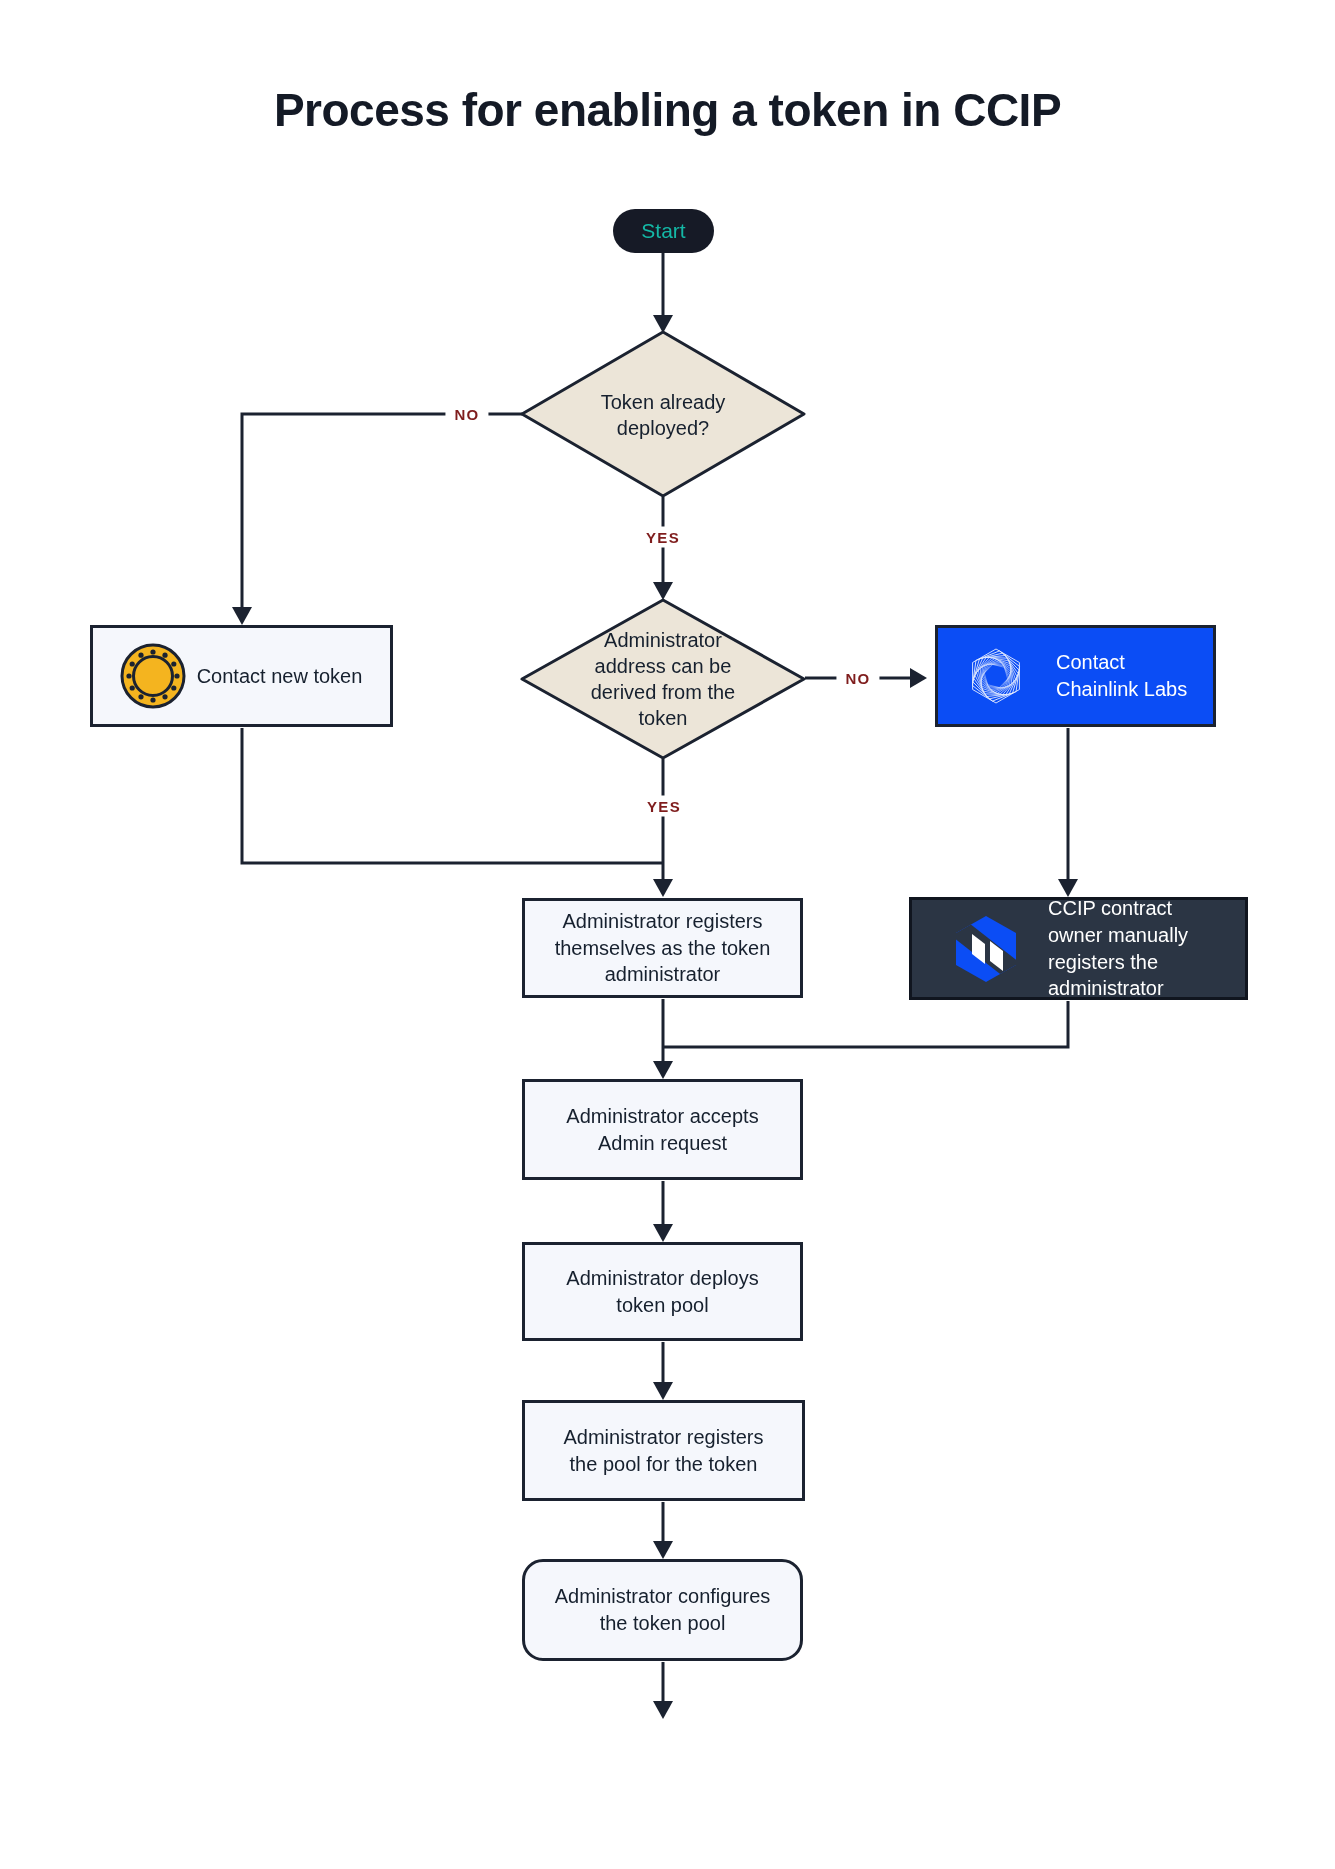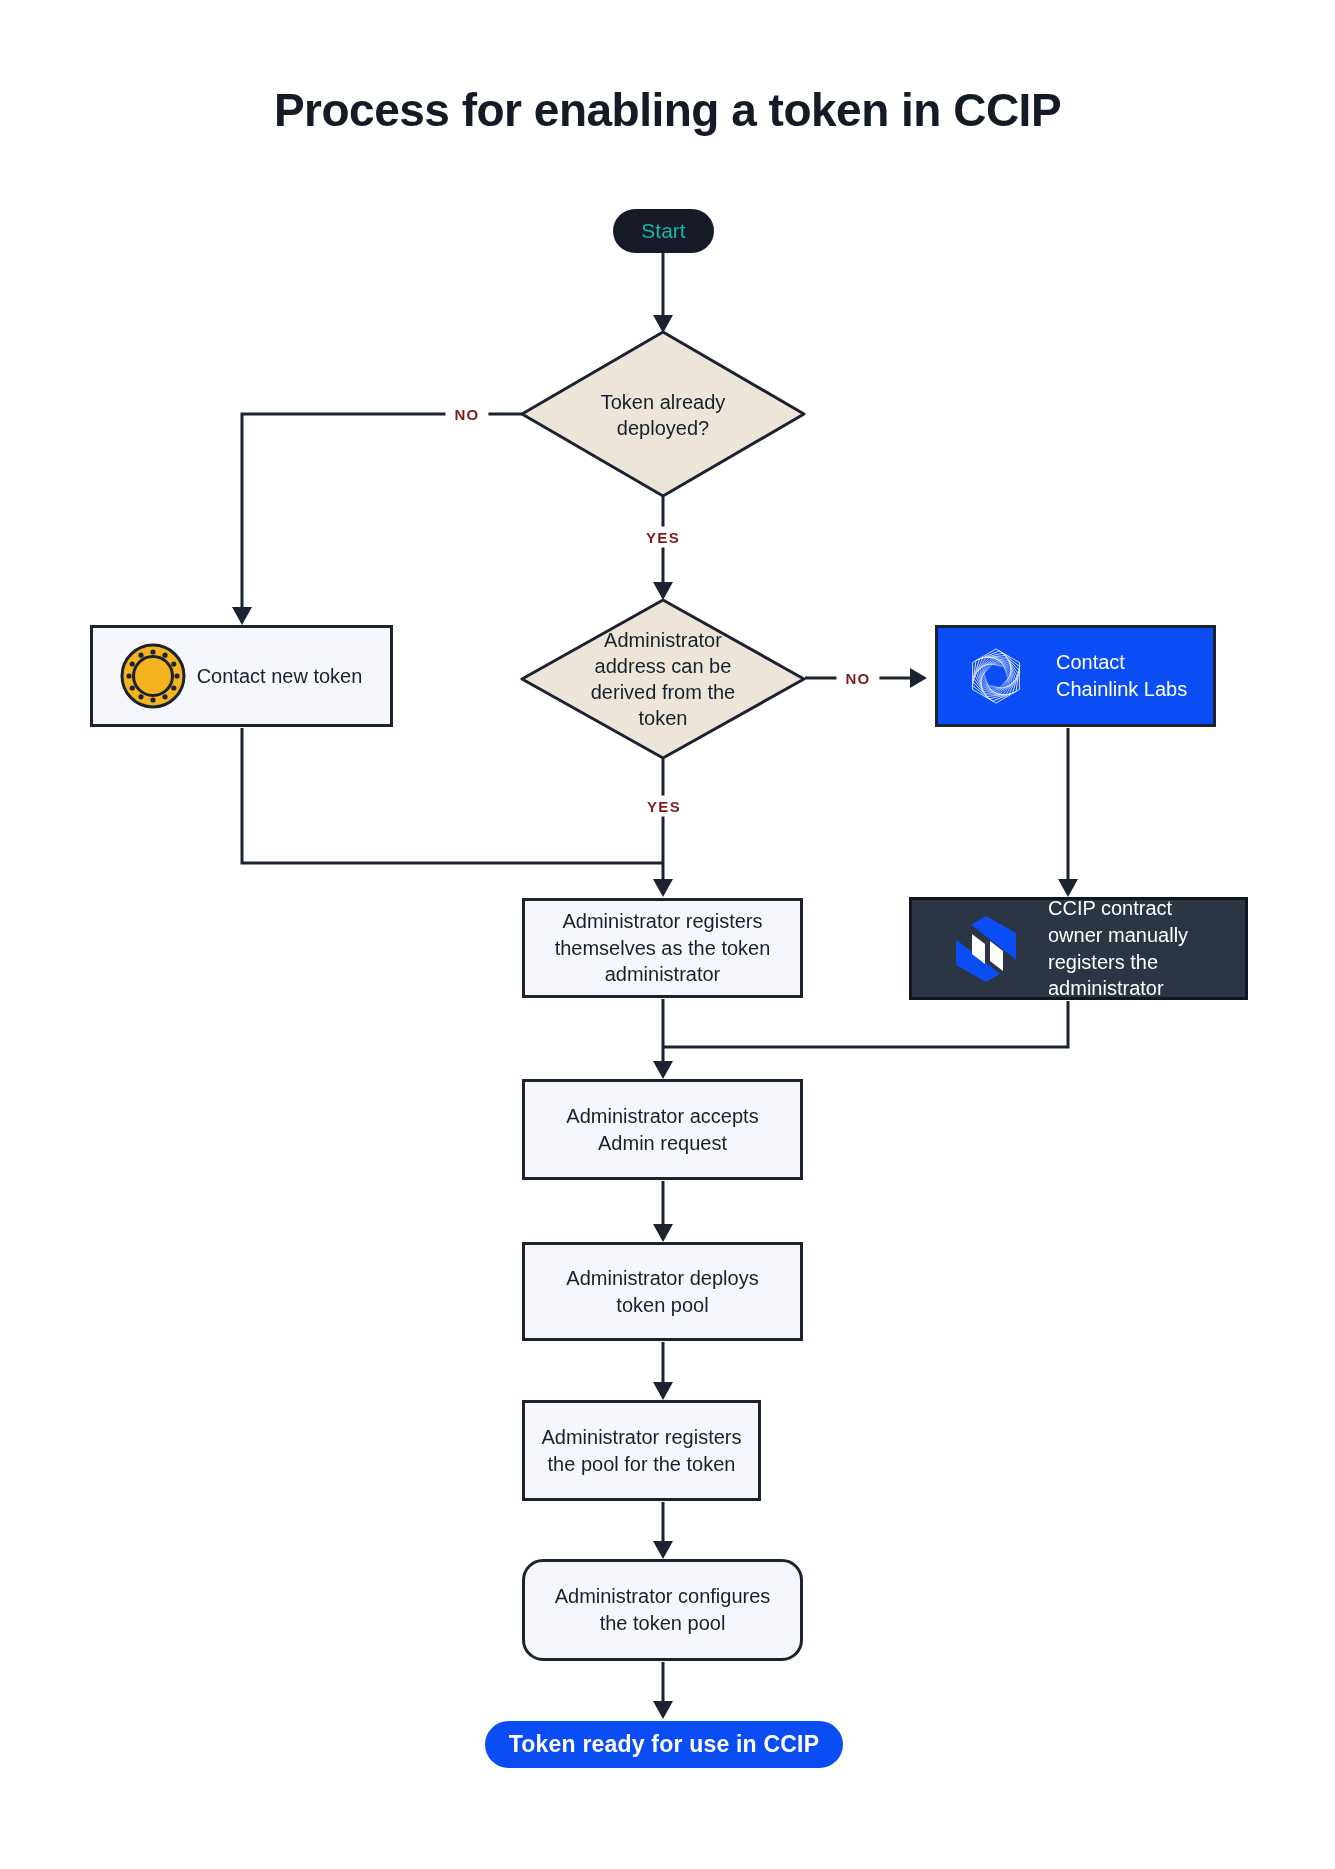--- a/index.html
+++ b/index.html
@@ -182,25 +182,22 @@
   </div>
 
   <div class="node" style="left:522px;top:898px;width:281px;height:100px;">
     <span style="max-width:238px;">Administrator registers themselves as the token administrator</span>
   </div>
 
   <div class="node" style="left:522px;top:1242px;width:281px;height:99px;">
     <span style="max-width:210px;">Administrator deploys token pool</span>
   </div>
 
-  <div class="node" style="left:522px;top:1400px;width:239px;height:101px;">
+  <div class="node" style="left:522px;top:1400px;width:283px;height:101px;">
     <span style="max-width:225px;">Administrator registers the pool for the token</span>
   </div>
 
   <div class="node" style="left:522px;top:1559px;width:281px;height:102px;border-radius:21px;">
     <span style="max-width:235px;">Administrator configures the token pool</span>
   </div>
 
-  <div class="end-pill">
-    <span>Token ready for use in CCIP</span>
-  </div>
 
 </div>
 
 </body></html>

